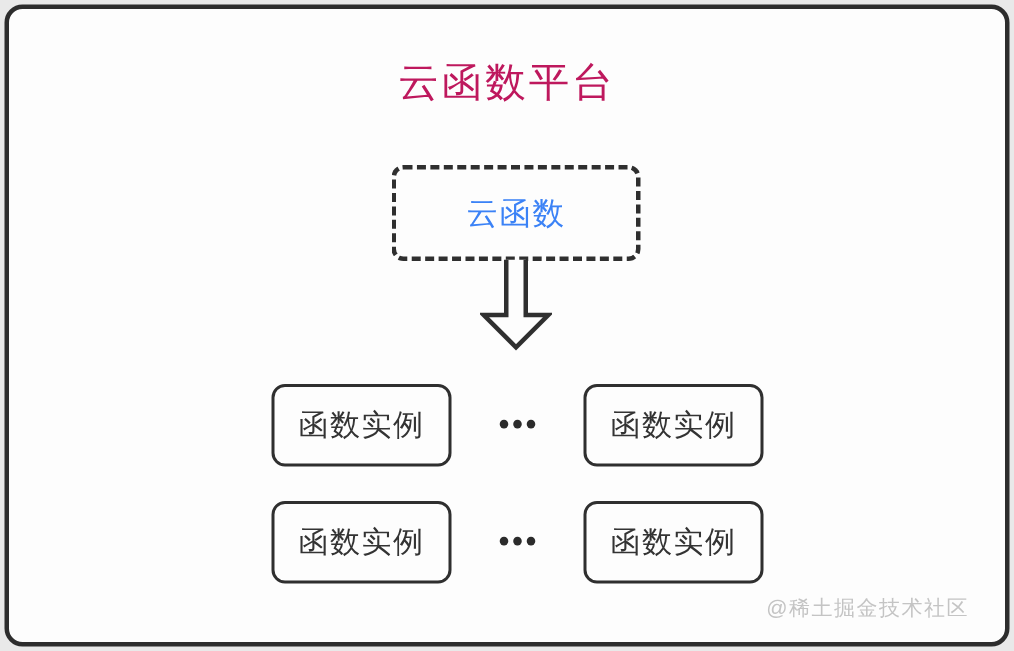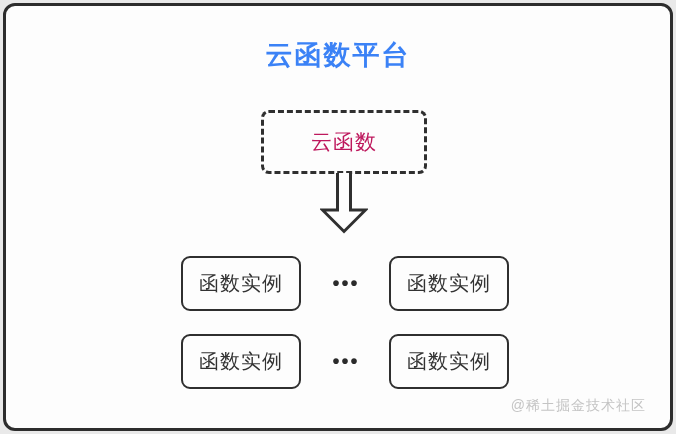--- a/index.html
+++ b/index.html
@@ -26,39 +26,39 @@
     border-radius: 12px;
     box-sizing: border-box;
   }
   .diagram-title {
     position: absolute;
     top: 31px;
     left: 0;
     width: 100%;
     text-align: center;
     font-size: 27px;
-    font-weight: bold;
-    color: #3b82f6;
+    font-weight: normal;
+    color: #be185d;
     letter-spacing: 2px;
   }
   .dashed-box {
     position: absolute;
     left: 255px;
     top: 104px;
     width: 166px;
     height: 64px;
     box-sizing: border-box;
     border: 3px dashed #2f2f2f;
     border-radius: 8px;
     background: #fdfdfd;
     display: flex;
     align-items: center;
     justify-content: center;
     font-size: 21px;
-    color: #be185d;
+    color: #3b82f6;
     letter-spacing: 1px;
   }
   .down-arrow {
     position: absolute;
     left: 314px;
     top: 167px;
     width: 48px;
     height: 61px;
   }
   .inst-box {

